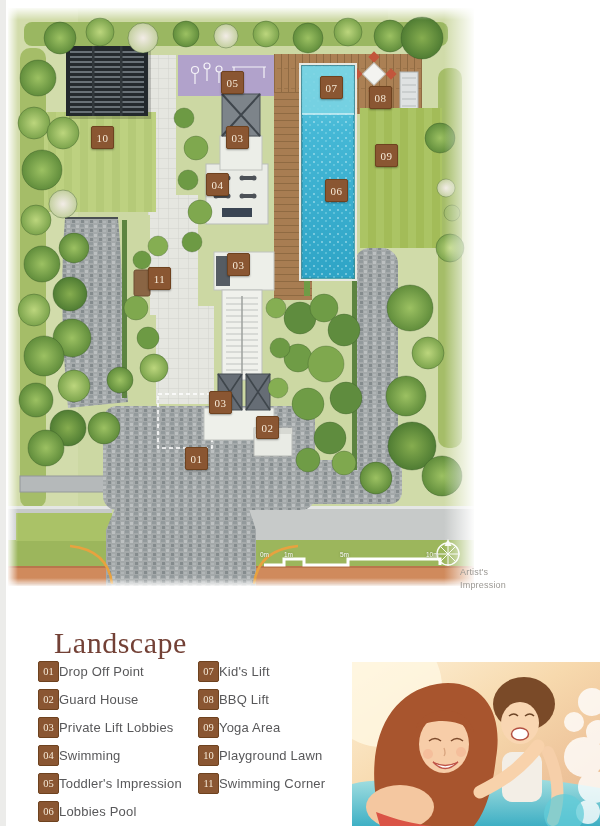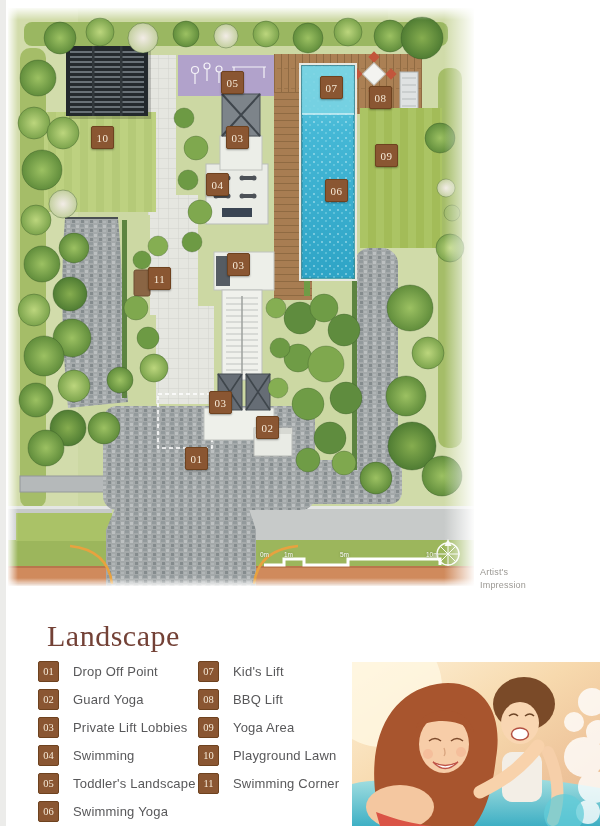--- a/index.html
+++ b/index.html
@@ -9,36 +9,36 @@
   
   .plan{position:absolute;left:8px;top:8px;width:466px;height:578px;}
   .plan svg{position:absolute;left:0;top:0;}
   .marker{position:absolute;width:23px;height:23px;background:#8a5632;
           border:1px solid #6e421f;border-radius:2px;box-sizing:border-box;
           color:#f6ead8;font-family:"Liberation Serif", serif;font-size:11px;
           display:flex;align-items:center;justify-content:center;
           box-shadow:0 1px 2px rgba(0,0,0,.35);letter-spacing:.5px;}
   .scale-label{position:absolute;color:#ffffff;font-size:6.5px;line-height:1;
           text-shadow:0 0 2px rgba(60,80,30,.6);}
-  .caption{position:absolute;left:480px;top:566px;width:60px;font-size:9px;
+  .caption{position:absolute;left:460px;top:566px;width:60px;font-size:9px;
           color:#9b9893;line-height:1.45;letter-spacing:.2px;}
   
-  .title{position:absolute;left:38px;top:610px;margin:9px;
+  .title{position:absolute;left:38px;top:610px;margin:16px;
          font-family:"Liberation Serif","DejaVu Serif",serif;font-weight:400;
          font-size:30px;color:#734136;letter-spacing:.5px;}
   .legend{position:absolute;left:38px;top:660px;display:flex;}
   .legend-col{display:flex;flex-direction:column;gap:6px;}
   .legend-col.c1{width:160px;}
   .legend-col.c2{margin-left:0;}
   .legend-item{display:flex;align-items:center;height:22px;}
   .legend-num{width:21px;height:21px;background:#8a5632;border:1px solid #6e421f;
          border-radius:2px;box-sizing:border-box;color:#f6ead8;
          font-family:"Liberation Serif",serif;font-size:10.5px;
          display:flex;align-items:center;justify-content:center;flex:0 0 auto;}
-  .legend-label{margin-left:14px;font-size:13px;color:#58585a;letter-spacing:.2px;white-space:nowrap;}
+  .legend-label{font-size:13px;color:#58585a;letter-spacing:.2px;white-space:nowrap;}
   
   .photo{position:absolute;left:352px;top:662px;width:248px;height:164px;overflow:hidden;}
 </style>
 </head>
 <body>
 
 <div class="page-edge"></div>
 
 <div class="plan">
   <svg width="466" height="578" viewBox="0 0 466 578">
@@ -385,37 +385,37 @@
 <h1 class="title">Landscape</h1>
 
 <div class="legend">
   <div class="legend-col c1">
     <div class="legend-item">
       <span class="legend-num">01</span>
       <span class="legend-label">Drop Off Point</span>
     </div>
     <div class="legend-item">
       <span class="legend-num">02</span>
-      <span class="legend-label">Guard Yoga</span>
+      <span class="legend-label">Guard House</span>
     </div>
     <div class="legend-item">
       <span class="legend-num">03</span>
       <span class="legend-label">Private Lift Lobbies</span>
     </div>
     <div class="legend-item">
       <span class="legend-num">04</span>
       <span class="legend-label">Swimming</span>
     </div>
     <div class="legend-item">
       <span class="legend-num">05</span>
-      <span class="legend-label">Toddler's Landscape</span>
+      <span class="legend-label">Toddler's Impression</span>
     </div>
     <div class="legend-item">
       <span class="legend-num">06</span>
-      <span class="legend-label">Swimming Yoga</span>
+      <span class="legend-label">Lobbies Pool</span>
     </div>
   </div>
   <div class="legend-col c2">
     <div class="legend-item">
       <span class="legend-num">07</span>
       <span class="legend-label">Kid's Lift</span>
     </div>
     <div class="legend-item">
       <span class="legend-num">08</span>
       <span class="legend-label">BBQ Lift</span>

